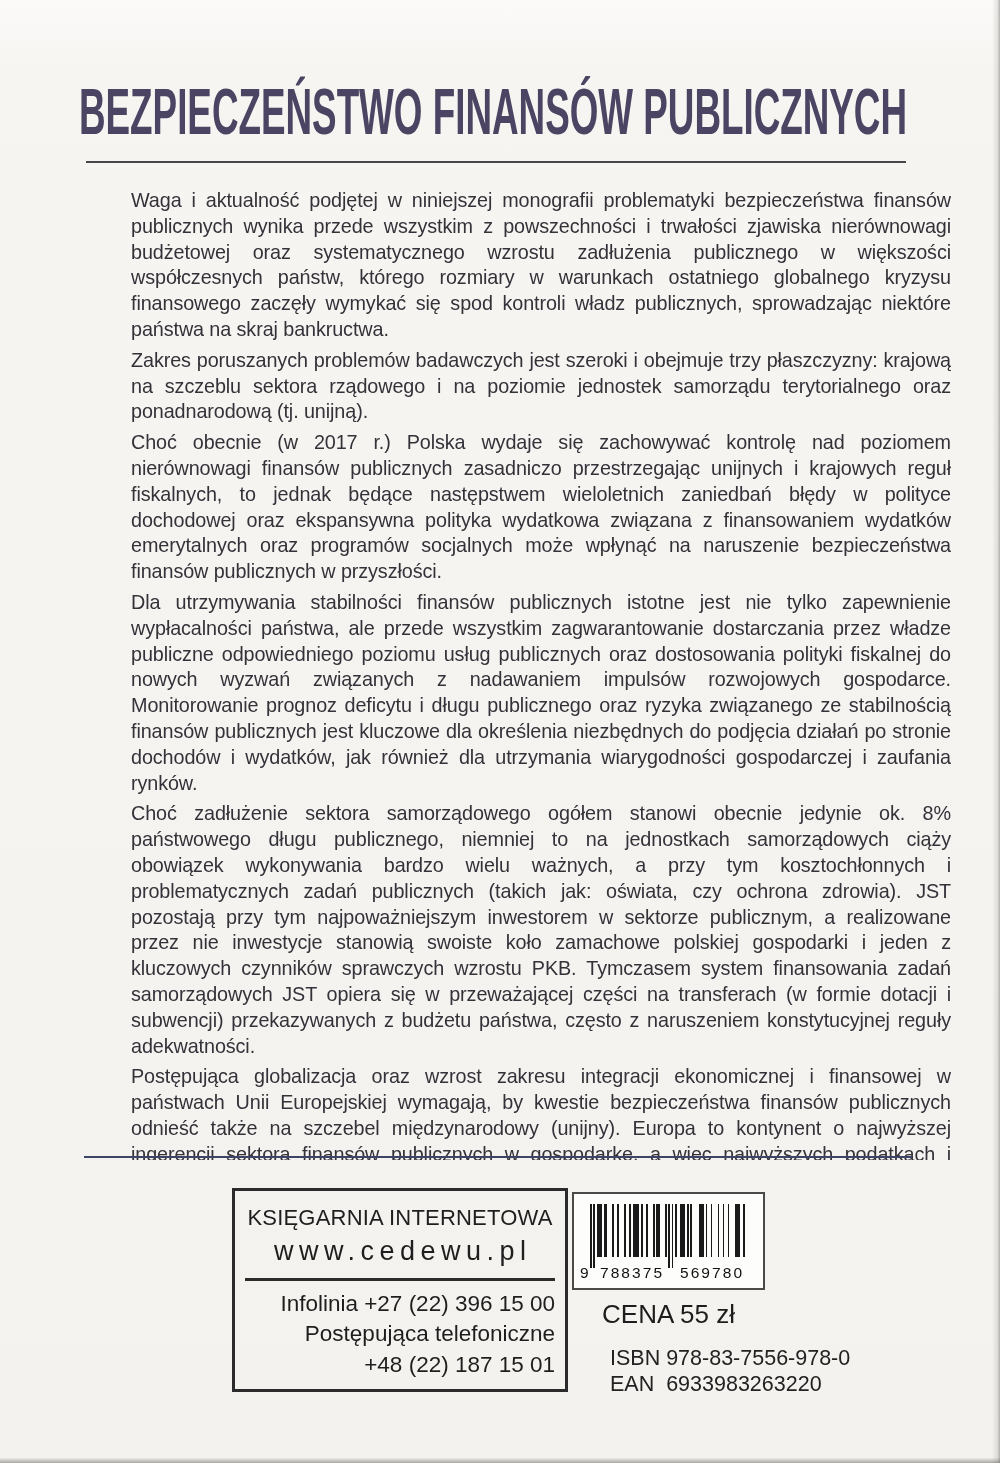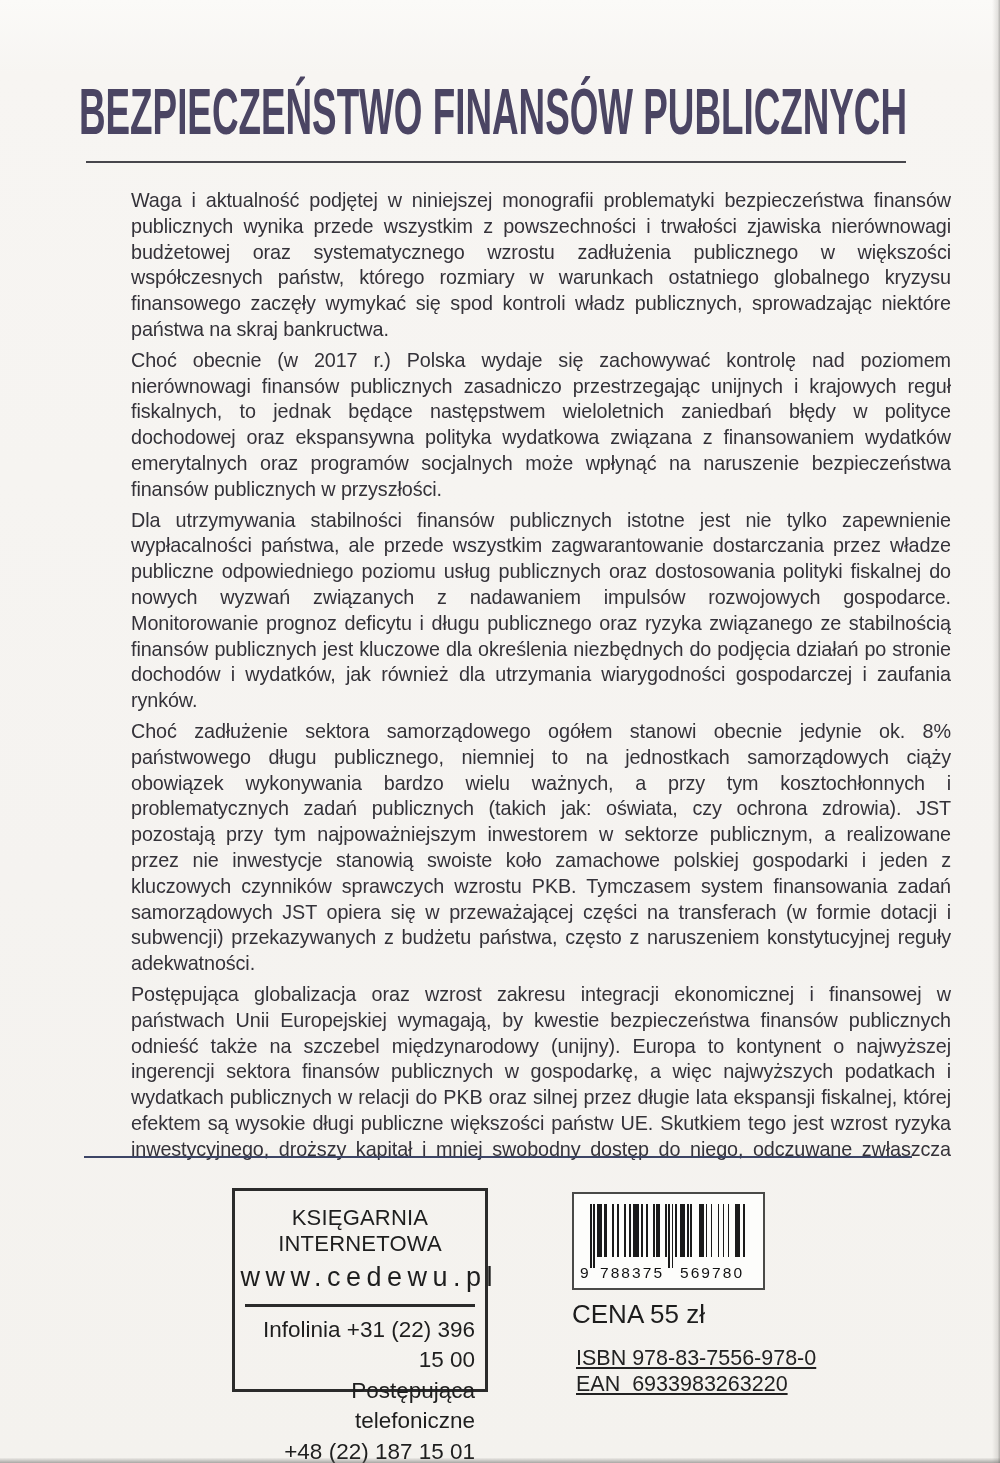--- a/index.html
+++ b/index.html
@@ -32,68 +32,69 @@
     text-align:justify;
     letter-spacing:-0.1px;
     overflow:hidden;
     margin-left:45px;
   }
   .blurb p{margin:0 0 5px 0;}
 
   .bottom-rule{position:absolute;left:84px;top:1156px;width:828px;height:2px;background:#3c4566;}
 
   .store-box{
-    position:absolute;left:232px;top:1188px;width:256px;height:204px;
+    position:absolute;left:232px;top:1188px;width:336px;height:204px;
     border:3px solid #2b2b2b;box-sizing:border-box;
     color:#1e1e1e;
   }
   .store-heading{margin-top:14px;text-align:center;font-size:22px;letter-spacing:0.2px;}
   .store-url{margin-top:5px;text-align:center;font-size:27px;letter-spacing:5.5px;text-indent:5.5px;}
   .store-divider{margin:11px 10px 8px 10px;height:2.5px;background:#2b2b2b;}
   .store-phones{padding:0 10px 0 8px;text-align:right;font-size:22.5px;line-height:30.5px;}
 
   .barcode-box{
     position:absolute;left:572px;top:1192px;width:193px;height:98px;
     border:2px solid #4a4a48;box-sizing:border-box;
     background:#fdfdfb;
     display:flex;align-items:center;justify-content:center;
   }
   .barcode-svg text{font-family:"Liberation Sans",sans-serif;font-size:15.5px;fill:#111;}
-  .price{position:absolute;left:572px;top:1299px;width:193px;text-align:left;font-size:26px;color:#1d1d1d;}
-  .ids{position:absolute;left:576px;font-size:21.5px;color:#222;white-space:pre;text-decoration:underline;}
+  .price{position:absolute;left:572px;top:1299px;width:193px;text-align:center;font-size:26px;color:#1d1d1d;}
+  .ids{position:absolute;left:610px;font-size:21.5px;color:#222;white-space:pre;}
   .isbn{top:1346px;}
   .ean{top:1372px;}
 </style>
 </head>
 <body>
 
 <div class="page">
 
   <svg class="title-svg" width="830" height="72" viewBox="0 0 830 72" aria-hidden="false">
     <text x="1" y="58" font-size="65" textLength="828" lengthAdjust="spacingAndGlyphs">BEZPIECZEŃSTWO FINANSÓW PUBLICZNYCH</text>
   </svg>
 
   <div class="title-rule"></div>
 
   <main class="blurb">
     <p>Waga i aktualność podjętej w niniejszej monografii problematyki bezpieczeństwa finansów publicznych wynika przede wszystkim z powszechności i trwałości zjawiska nierównowagi budżetowej oraz systematycznego wzrostu zadłużenia publicznego w większości współczesnych państw, którego rozmiary w warunkach ostatniego globalnego kryzysu finansowego zaczęły wymykać się spod kontroli władz publicznych, sprowadzając niektóre państwa na skraj bankructwa.</p>
+    <p>Zakres poruszanych problemów badawczych jest szeroki i obejmuje trzy płaszczyzny: krajową na szczeblu sektora rządowego i na poziomie jednostek samorządu terytorialnego oraz ponadnarodową (tj. unijną).</p>
     <p>Choć obecnie (w 2017 r.) Polska wydaje się zachowywać kontrolę nad poziomem nierównowagi finansów publicznych zasadniczo przestrzegając unijnych i krajowych reguł fiskalnych, to jednak będące następstwem wieloletnich zaniedbań błędy w polityce dochodowej oraz ekspansywna polityka wydatkowa związana z finansowaniem wydatków emerytalnych oraz programów socjalnych może wpłynąć na naruszenie bezpieczeństwa finansów publicznych w przyszłości.</p>
     <p>Dla utrzymywania stabilności finansów publicznych istotne jest nie tylko zapewnienie wypłacalności państwa, ale przede wszystkim zagwarantowanie dostarczania przez władze publiczne odpowiedniego poziomu usług publicznych oraz dostosowania polityki fiskalnej do nowych wyzwań związanych z nadawaniem impulsów rozwojowych gospodarce. Monitorowanie prognoz deficytu i długu publicznego oraz ryzyka związanego ze stabilnością finansów publicznych jest kluczowe dla określenia niezbędnych do podjęcia działań po stronie dochodów i wydatków, jak również dla utrzymania wiarygodności gospodarczej i zaufania rynków.</p>
     <p>Choć zadłużenie sektora samorządowego ogółem stanowi obecnie jedynie ok. 8% państwowego długu publicznego, niemniej to na jednostkach samorządowych ciąży obowiązek wykonywania bardzo wielu ważnych, a przy tym kosztochłonnych i problematycznych zadań publicznych (takich jak: oświata, czy ochrona zdrowia). JST pozostają przy tym najpoważniejszym inwestorem w sektorze publicznym, a realizowane przez nie inwestycje stanowią swoiste koło zamachowe polskiej gospodarki i jeden z kluczowych czynników sprawczych wzrostu PKB. Tymczasem system finansowania zadań samorządowych JST opiera się w przeważającej części na transferach (w formie dotacji i subwencji) przekazywanych z budżetu państwa, często z naruszeniem konstytucyjnej reguły adekwatności.</p>
     <p>Postępująca globalizacja oraz wzrost zakresu integracji ekonomicznej i finansowej w państwach Unii Europejskiej wymagają, by kwestie bezpieczeństwa finansów publicznych odnieść także na szczebel międzynarodowy (unijny). Europa to kontynent o najwyższej ingerencji sektora finansów publicznych w gospodarkę, a więc najwyższych podatkach i wydatkach publicznych w relacji do PKB oraz silnej przez długie lata ekspansji fiskalnej, której efektem są wysokie długi publiczne większości państw UE. Skutkiem tego jest wzrost ryzyka inwestycyjnego, droższy kapitał i mniej swobodny dostęp do niego, odczuwane zwłaszcza przez mniej wiarygodne państwa, co dodatkowo obniża ograniczaną już względnie wysokimi daninami publicznymi zyskowność działalności gospodarczej w UE.</p>
   </main>
 
   <div class="bottom-rule"></div>
 
   <div class="store-box">
     <div class="store-heading">KSIĘGARNIA INTERNETOWA</div>
     <div class="store-url">www.cedewu.pl</div>
     <div class="store-divider"></div>
     <div class="store-phones">
-      <div>Infolinia +31 (22) 396 15 00</div>
+      <div>Infolinia +27 (22) 396 15 00</div>
       <div>Postępująca telefoniczne</div>
       <div>+48 (22) 187 15 01</div>
     </div>
   </div>
 
   <div class="barcode-box">
     <svg class="barcode-svg" width="180" height="80" viewBox="0 0 180 80">
       <g id="barcode-bars" fill="#1a1a1a" shape-rendering="crispEdges">
           <rect x="11.00" y="3" width="1.76" height="64"></rect>
           <rect x="14.40" y="3" width="1.76" height="64"></rect>

